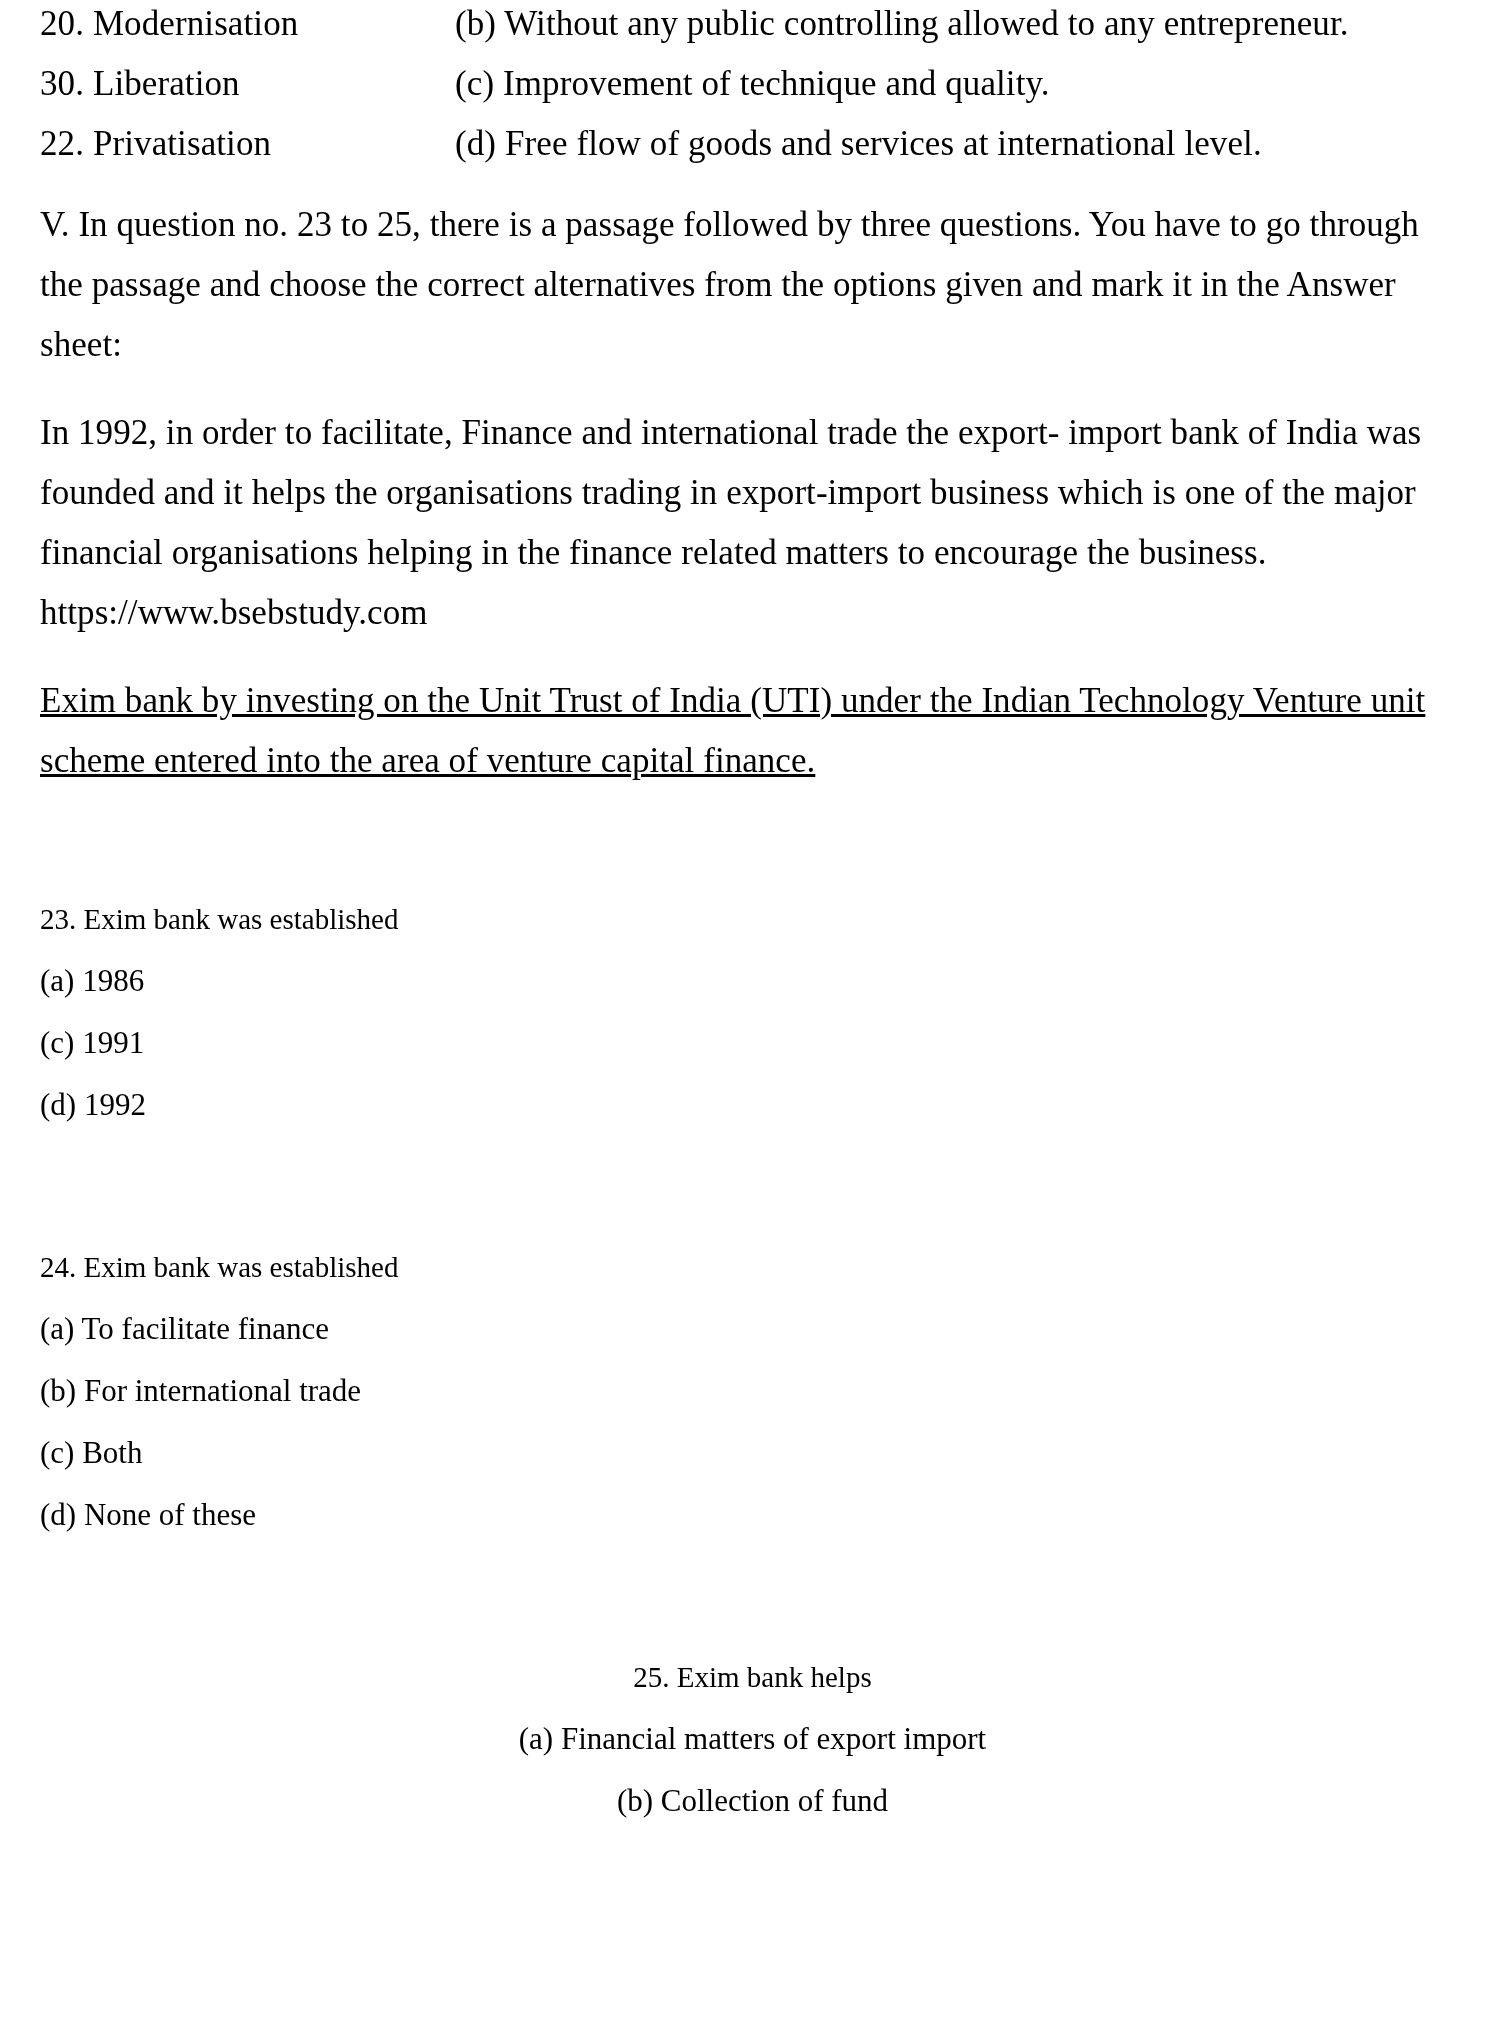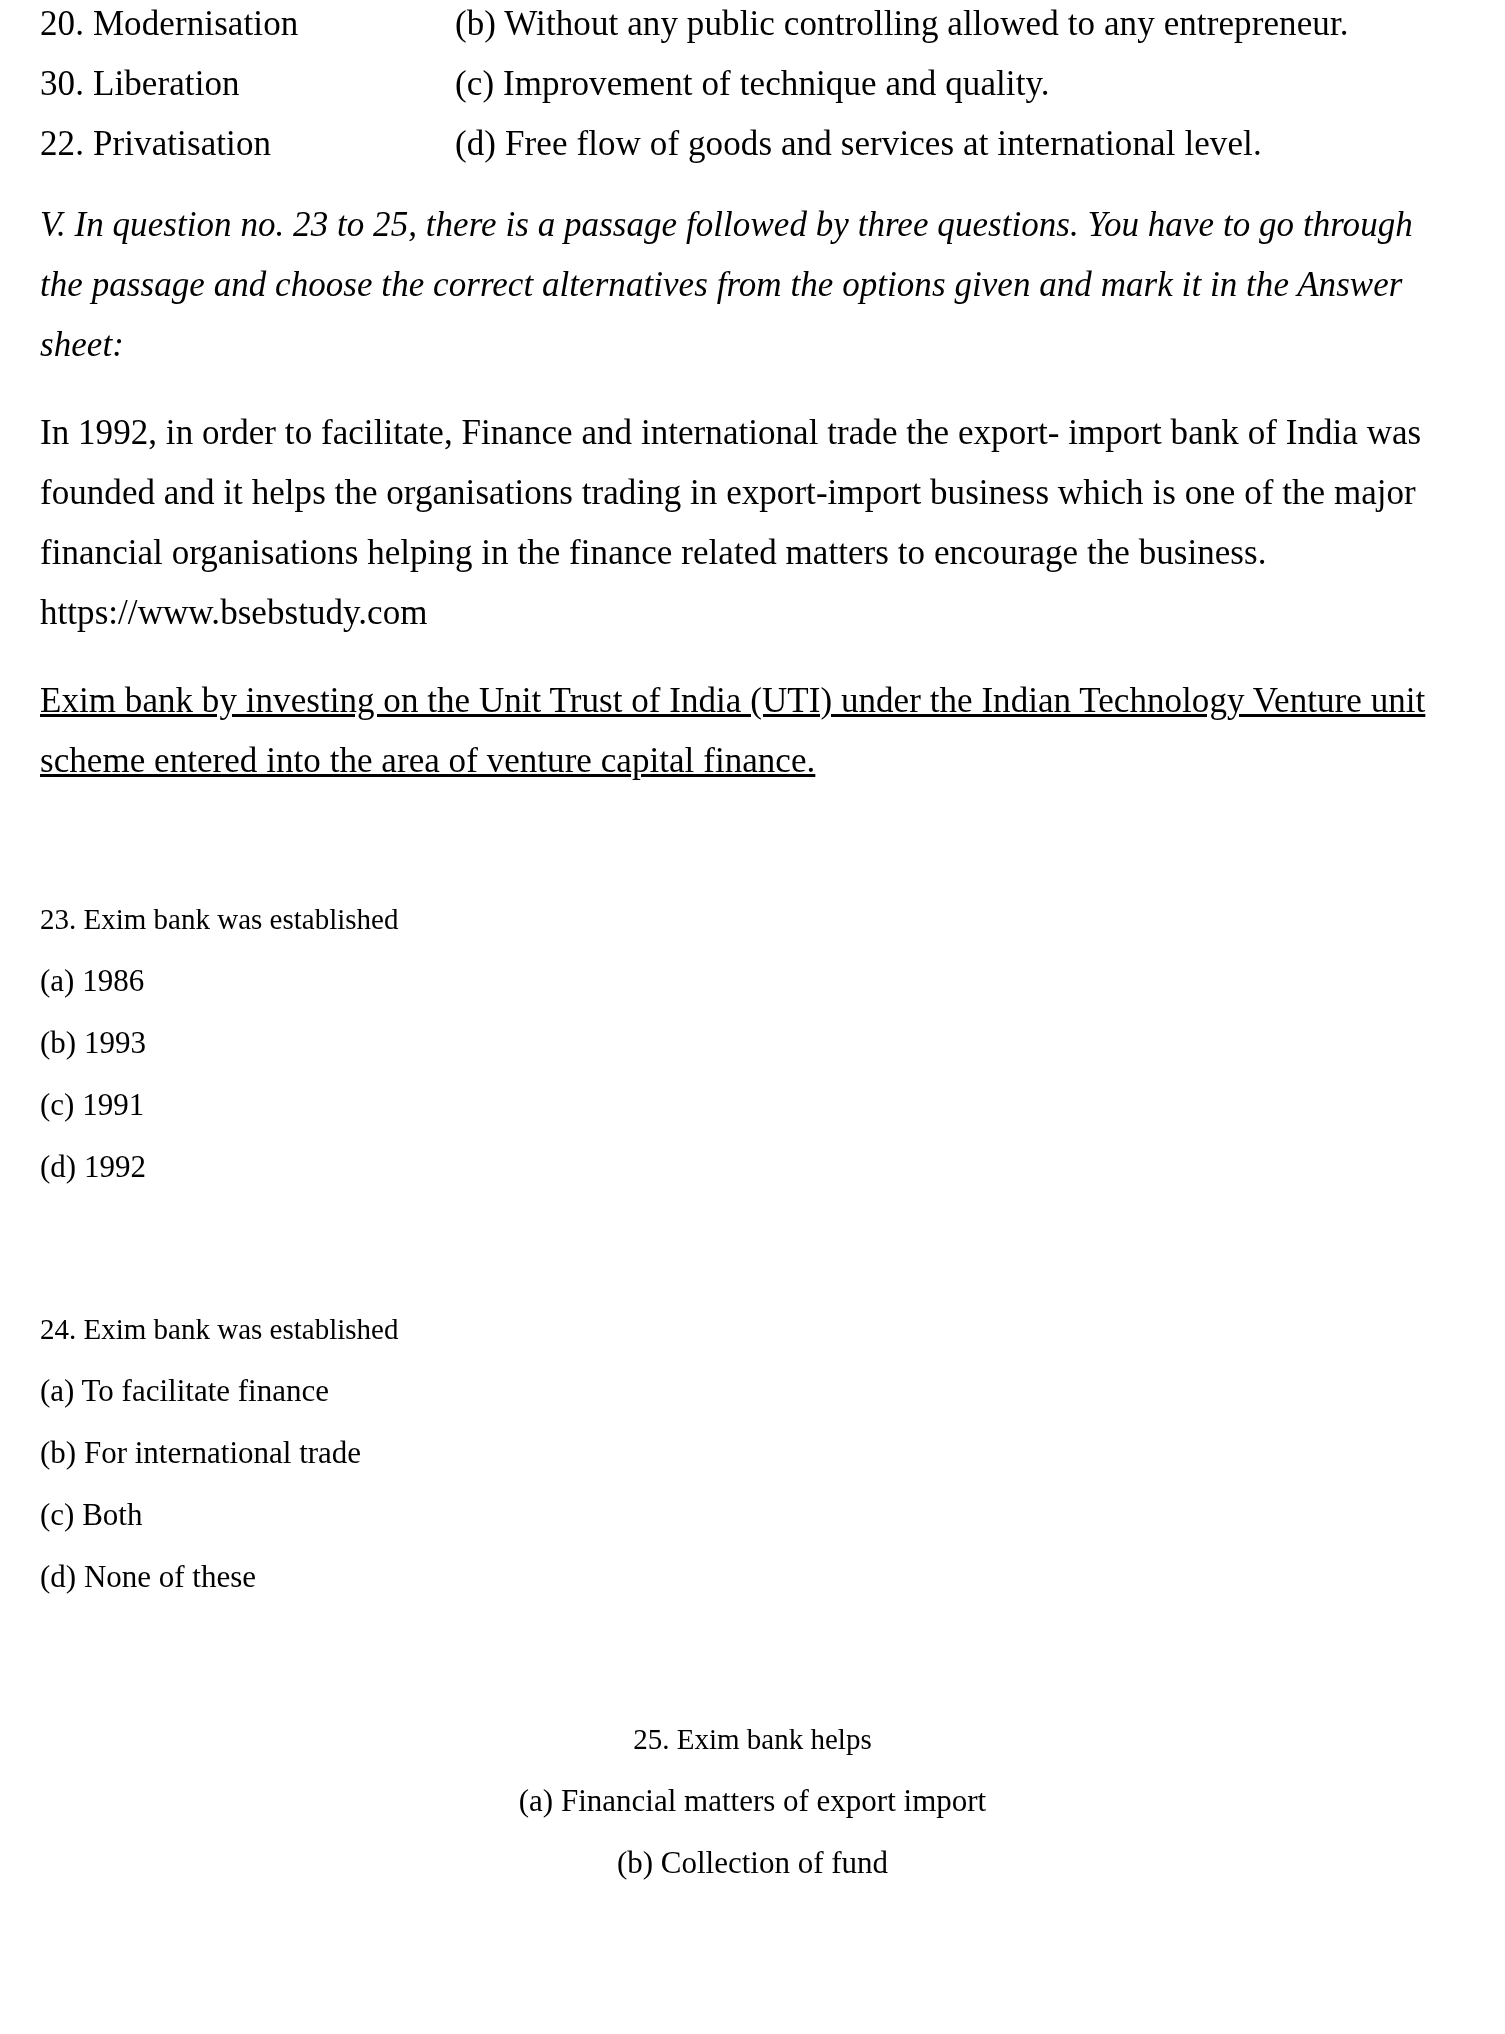--- a/index.html
+++ b/index.html
@@ -43,21 +43,20 @@
   }
   .para {
     font-size: 35px;
     line-height: 60px;
     letter-spacing: 0.05px;
     margin: 0;
     max-width: 1415px;
   }
   .para.instr {
     margin-top: 21px;
-    font-style: italic;
   }
   .para.passage1 {
     margin-top: 28px;
   }
   .para.passage2 {
     margin-top: 28px;
     text-decoration: underline;
   }
   .qblock {
     margin-top: 0;
@@ -107,21 +106,20 @@
   <p class="para instr">V. In question no. 23 to 25, there is a passage followed by three questions. You have to go through the passage and choose the correct alternatives from the options given and mark it in the Answer sheet:</p>
 
   <p class="para passage1">In 1992, in order to facilitate, Finance and international trade the export- import bank of India was founded and it helps the organisations trading in export-import business which is one of the major financial organisations helping in the finance related matters to encourage the business. https://www.bsebstudy.com</p>
 
   <p class="para passage2">Exim bank by investing on the Unit Trust of India (UTI) under the Indian Technology Venture unit scheme entered into the area of venture capital finance.</p>
 
   <div class="qblock q23">
     <p class="q-title">23. Exim bank was established</p>
     <div class="opt-list">
       <p class="q-option">(a) 1986</p>
-      <p class="q-option">(b) 1993</p>
       <p class="q-option">(c) 1991</p>
       <p class="q-option">(d) 1992</p>
     </div>
   </div>
 
   <div class="qblock q24">
     <p class="q-title">24. Exim bank was established</p>
     <div class="opt-list">
       <p class="q-option">(a) To facilitate finance</p>
       <p class="q-option">(b) For international trade</p>

